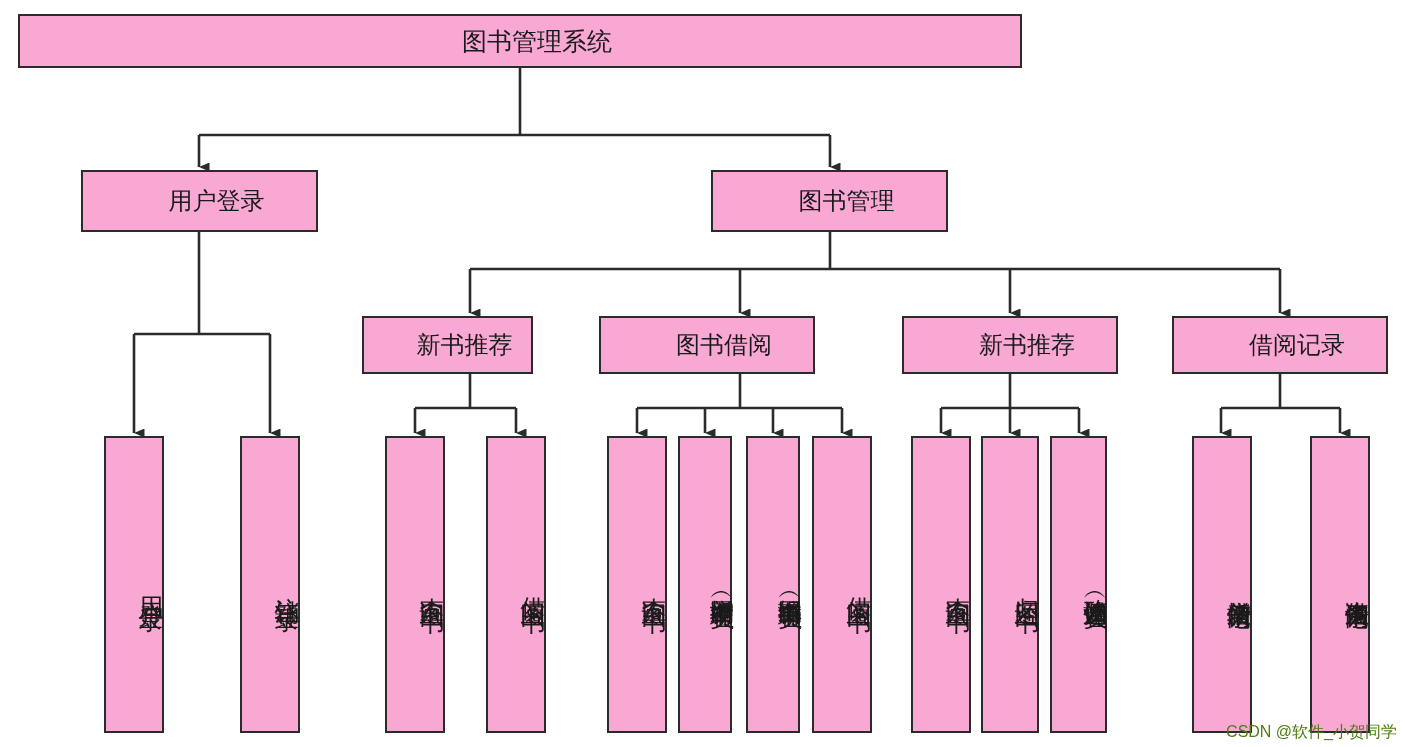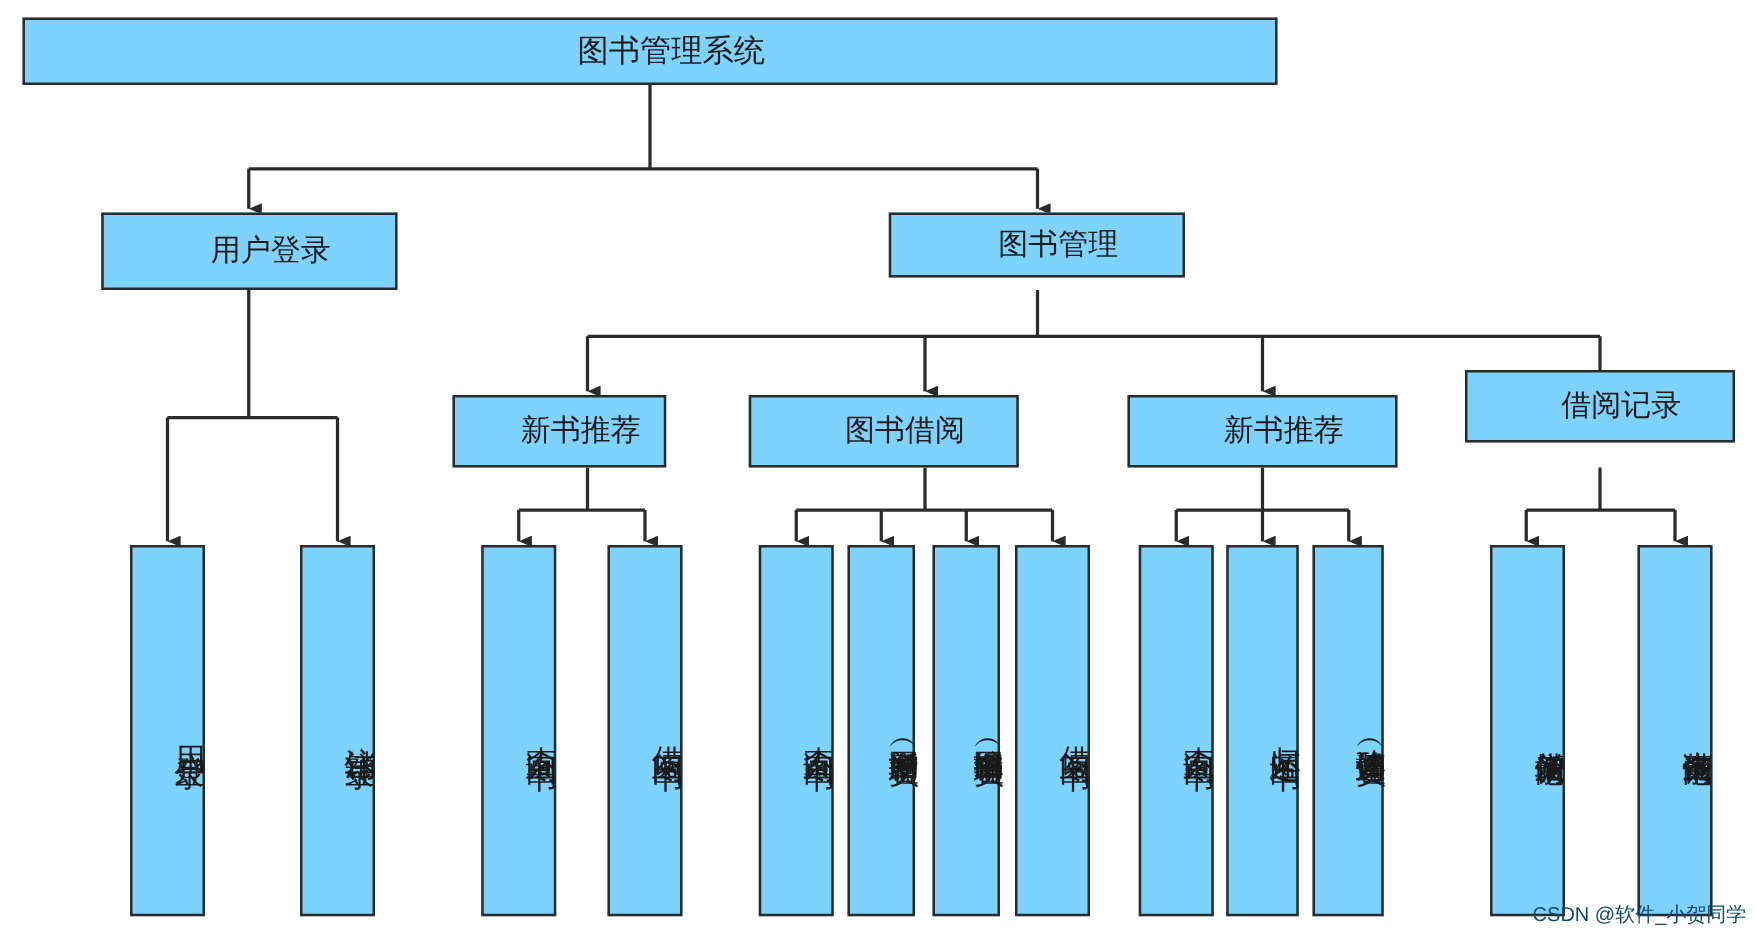--- a/index.html
+++ b/index.html
@@ -20,21 +20,21 @@
   #connector-layer {
     position: absolute;
     left: 0;
     top: 0;
     width: 1405px;
     height: 747px;
   }
   .node {
     position: absolute;
     box-sizing: border-box;
-    background: #7dd3fc;
+    background: #f9a8d4;
     border: 2.5px solid #2b2b2b;
     display: flex;
     align-items: center;
     justify-content: center;
     z-index: 3;
     padding-left: 34px;
   }
   .node-label {
     color: #1a1a1a;
     line-height: 1.12;
@@ -60,21 +60,21 @@
   }
   .node.vertical.tight .node-label {
     font-size: 24px;
     letter-spacing: 1px;
   }
   #watermark {
     position: absolute;
     right: 8px;
     bottom: 4px;
     font-size: 16px;
-    color: #0c4a6e;
+    color: #4d7c0f;
     z-index: 5;
     white-space: nowrap;
   }
 </style>
 </head>
 <body>
 
 <div id="diagram-root">
 
   <svg id="connector-layer" viewBox="0 0 1405 747" xmlns="http://www.w3.org/2000/svg">
@@ -128,37 +128,37 @@
   </svg>
 
   <div class="node root horizontal" style="left:18px; top:14px; width:1004px; height:54px;">
     <span class="node-label">图书管理系统</span>
   </div>
 
   <div class="node horizontal" style="left:81px; top:170px; width:237px; height:62px;">
     <span class="node-label">用户登录</span>
   </div>
 
-  <div class="node horizontal" style="left:711px; top:170px; width:237px; height:52px;">
+  <div class="node horizontal" style="left:711px; top:170px; width:237px; height:62px;">
     <span class="node-label">图书管理</span>
   </div>
 
   <div class="node horizontal" style="left:362px; top:316px; width:171px; height:58px;">
     <span class="node-label">新书推荐</span>
   </div>
 
   <div class="node horizontal" style="left:599px; top:316px; width:216px; height:58px;">
     <span class="node-label">图书借阅</span>
   </div>
 
   <div class="node horizontal" style="left:902px; top:316px; width:216px; height:58px;">
     <span class="node-label">新书推荐</span>
   </div>
 
-  <div class="node horizontal" style="left:1172px; top:296px; width:216px; height:58px;">
+  <div class="node horizontal" style="left:1172px; top:316px; width:216px; height:58px;">
     <span class="node-label">借阅记录</span>
   </div>
 
   <div class="node vertical" style="left:104px; top:436px; width:60px; height:297px;">
     <span class="node-label">用户登录</span>
   </div>
 
   <div class="node vertical" style="left:240px; top:436px; width:60px; height:297px;">
     <span class="node-label">注销登录</span>
   </div>

